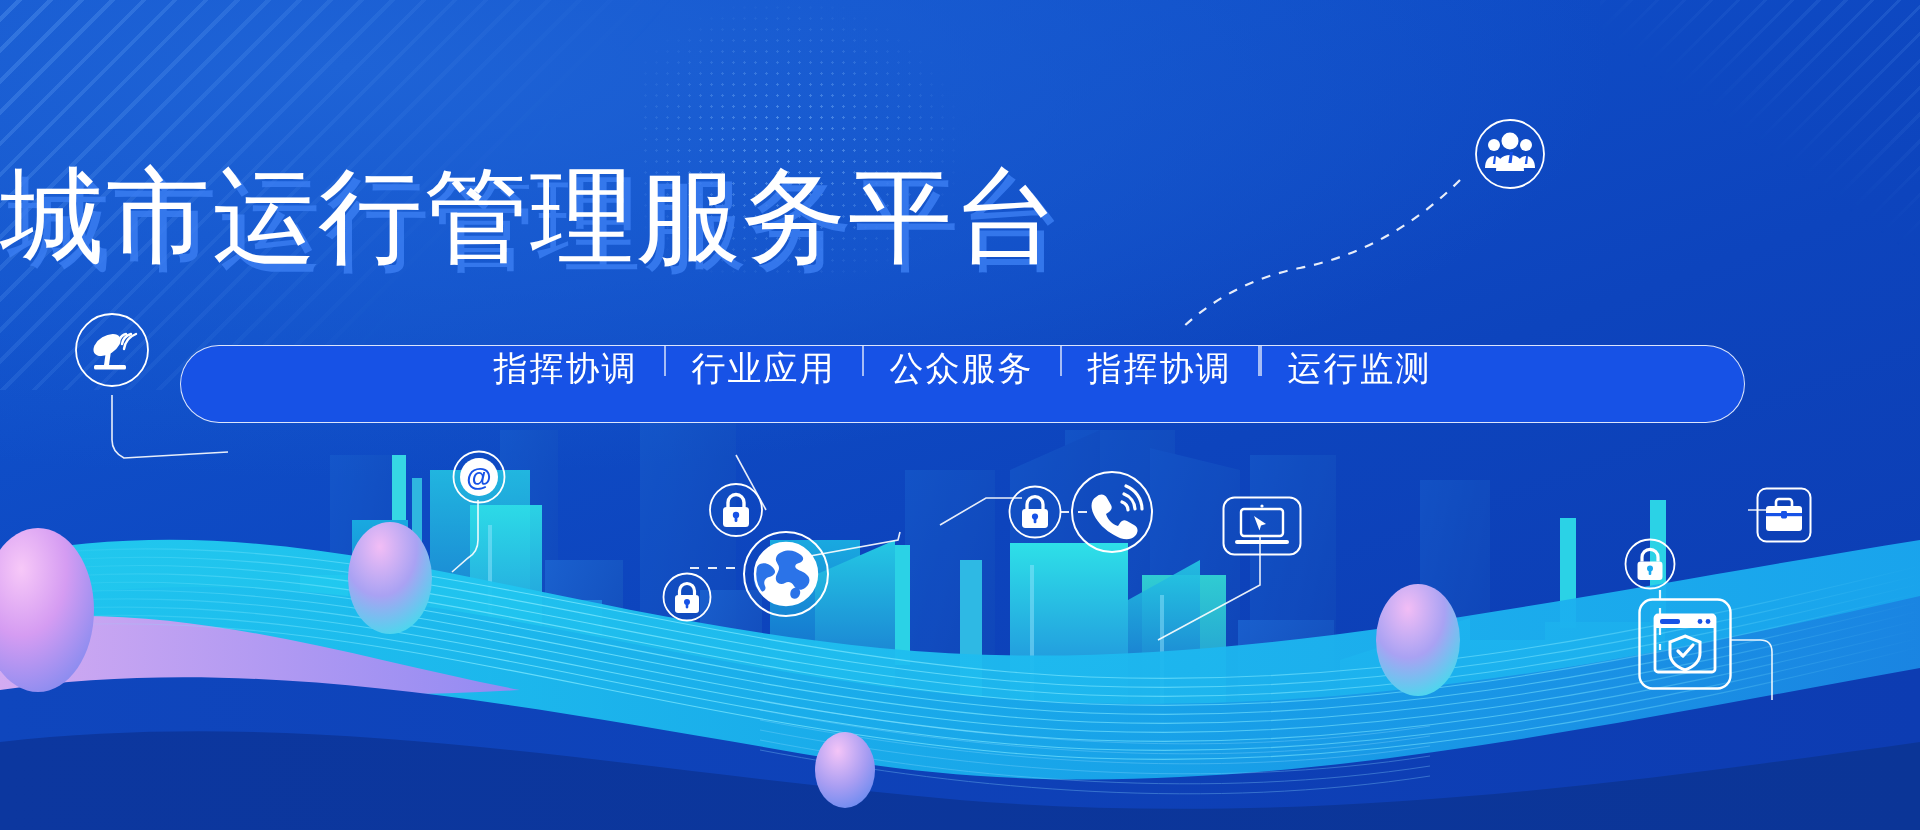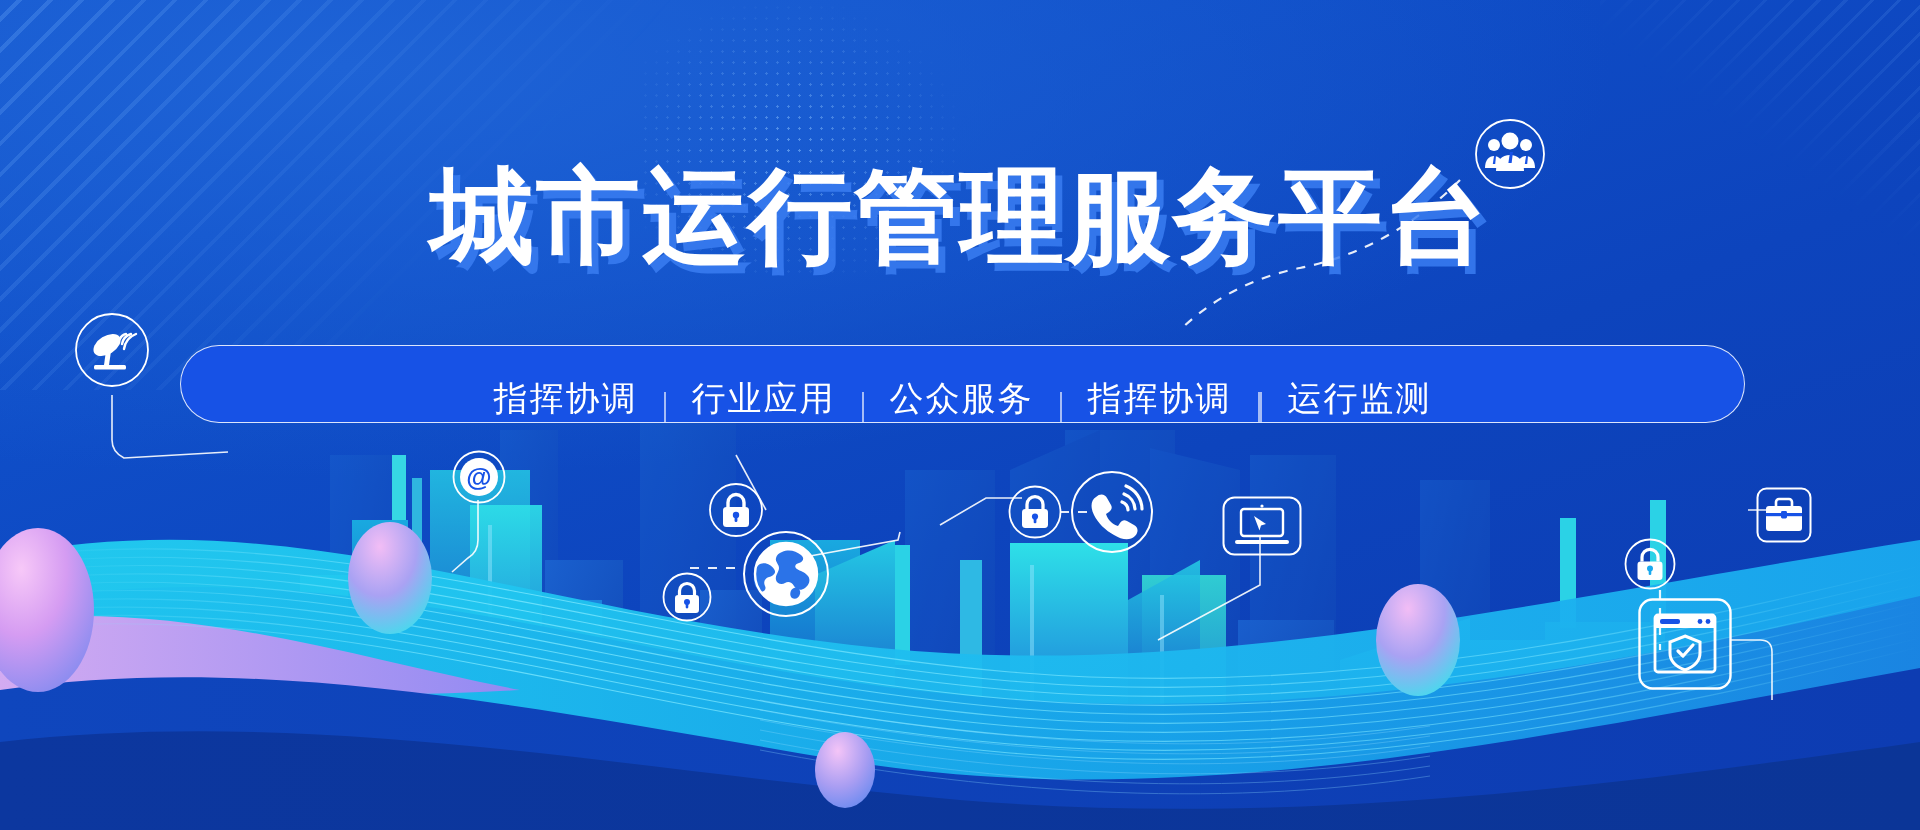--- a/index.html
+++ b/index.html
@@ -47,43 +47,42 @@
       rgba(120,180,255,.22) 19px);
     -webkit-mask-image:linear-gradient(215deg,rgba(0,0,0,.9) 0%,rgba(0,0,0,0) 60%);
     mask-image:linear-gradient(215deg,rgba(0,0,0,.9) 0%,rgba(0,0,0,0) 60%);
     pointer-events:none;
   }
   
   .layer{position:absolute;left:0;top:0;width:1920px;height:830px;pointer-events:none;}
   
   #title{
     position:absolute;left:0;right:0;top:160px;
-    text-align:center;
     font-size:104px;
     line-height:1.08;
-    font-weight:bold;
+    font-weight:normal;
     letter-spacing:2px;
     color:#ffffff;
     text-shadow:7px 8px 0 rgba(58,124,241,.85);
     white-space:nowrap;
     z-index:6;
   }
   
   #navbar{
     position:absolute;
     left:180px;
     top:345px;
     width:1565px;
     height:78px;
     border-radius:39px;
     background:#1752e6;
     border:1.5px solid rgba(255,255,255,.85);
     box-sizing:border-box;
     display:flex;
-    align-items:flex-end;
+    align-items:flex-start;
     justify-content:center;
     z-index:7;
   }
   .nav-item{
     color:#ffffff;
     font-size:34px;
     font-weight:500;
     letter-spacing:2px;
     padding:0 26px;
     white-space:nowrap;

